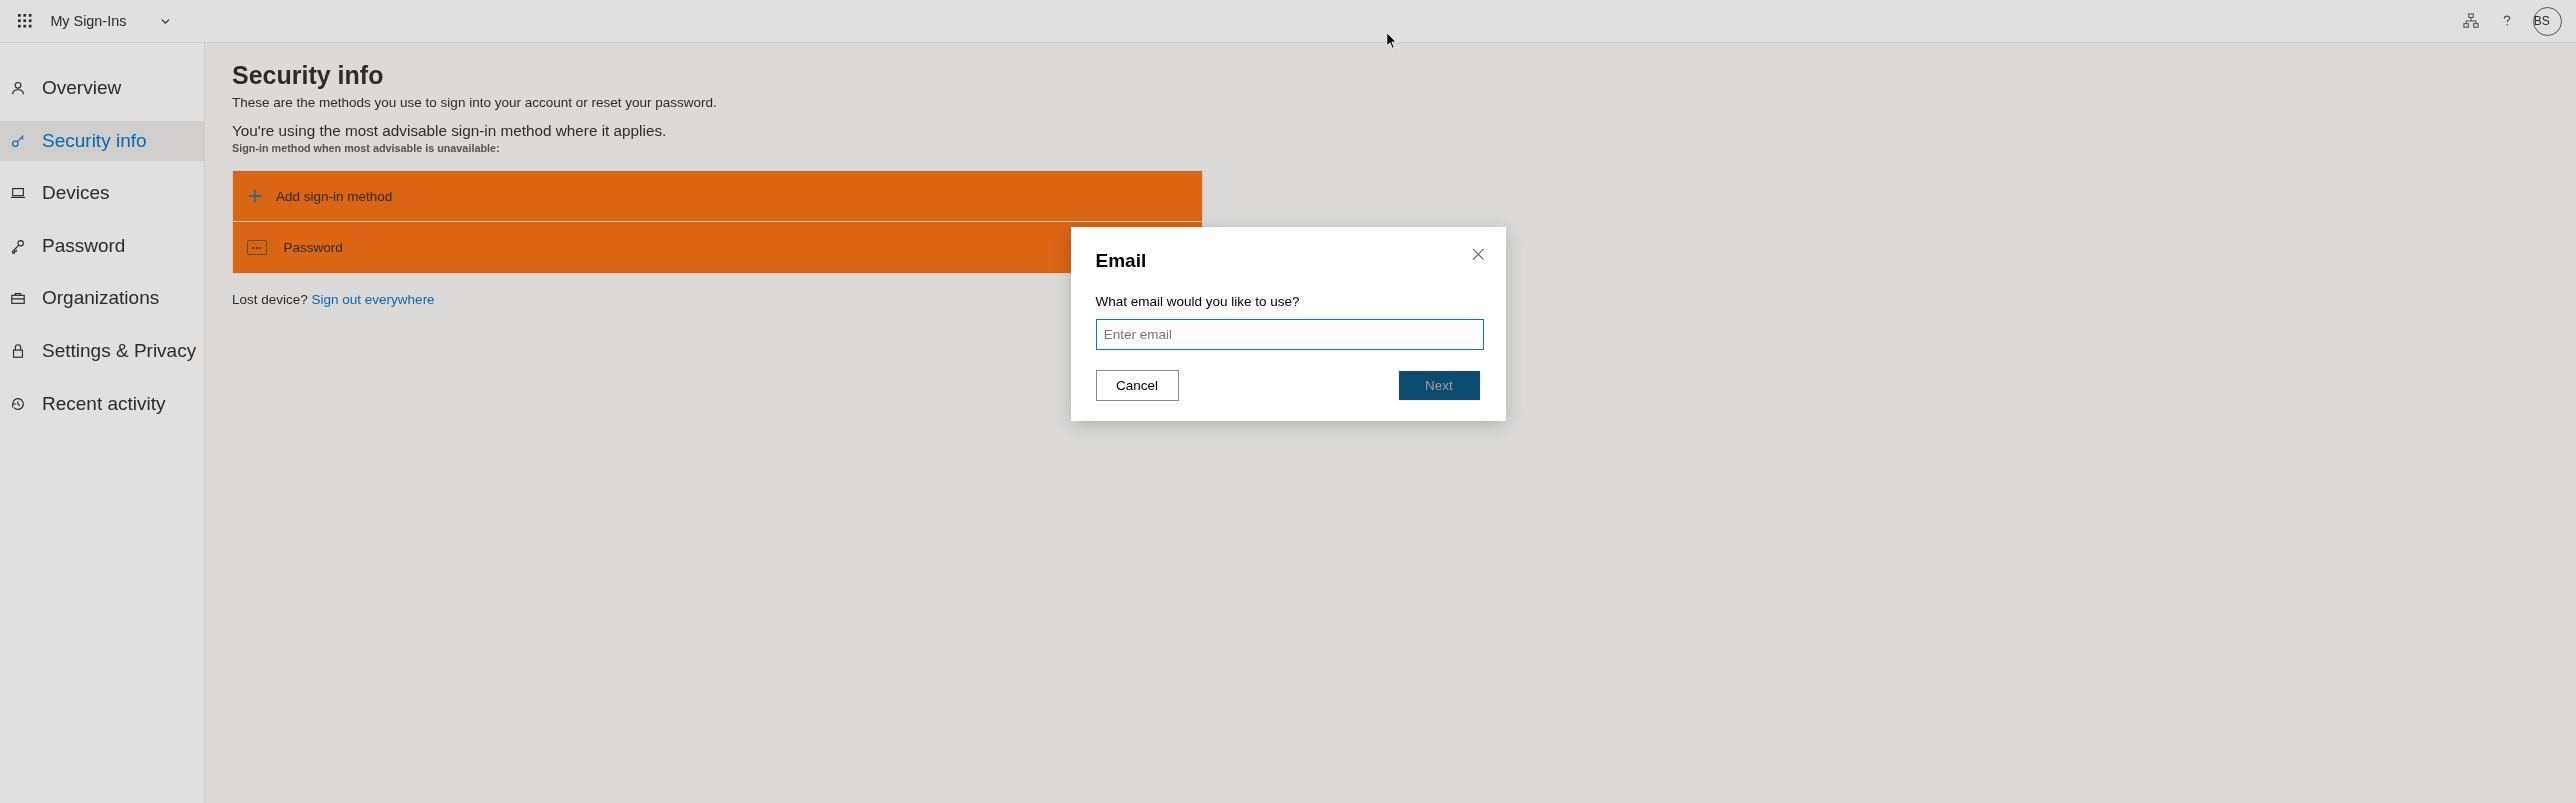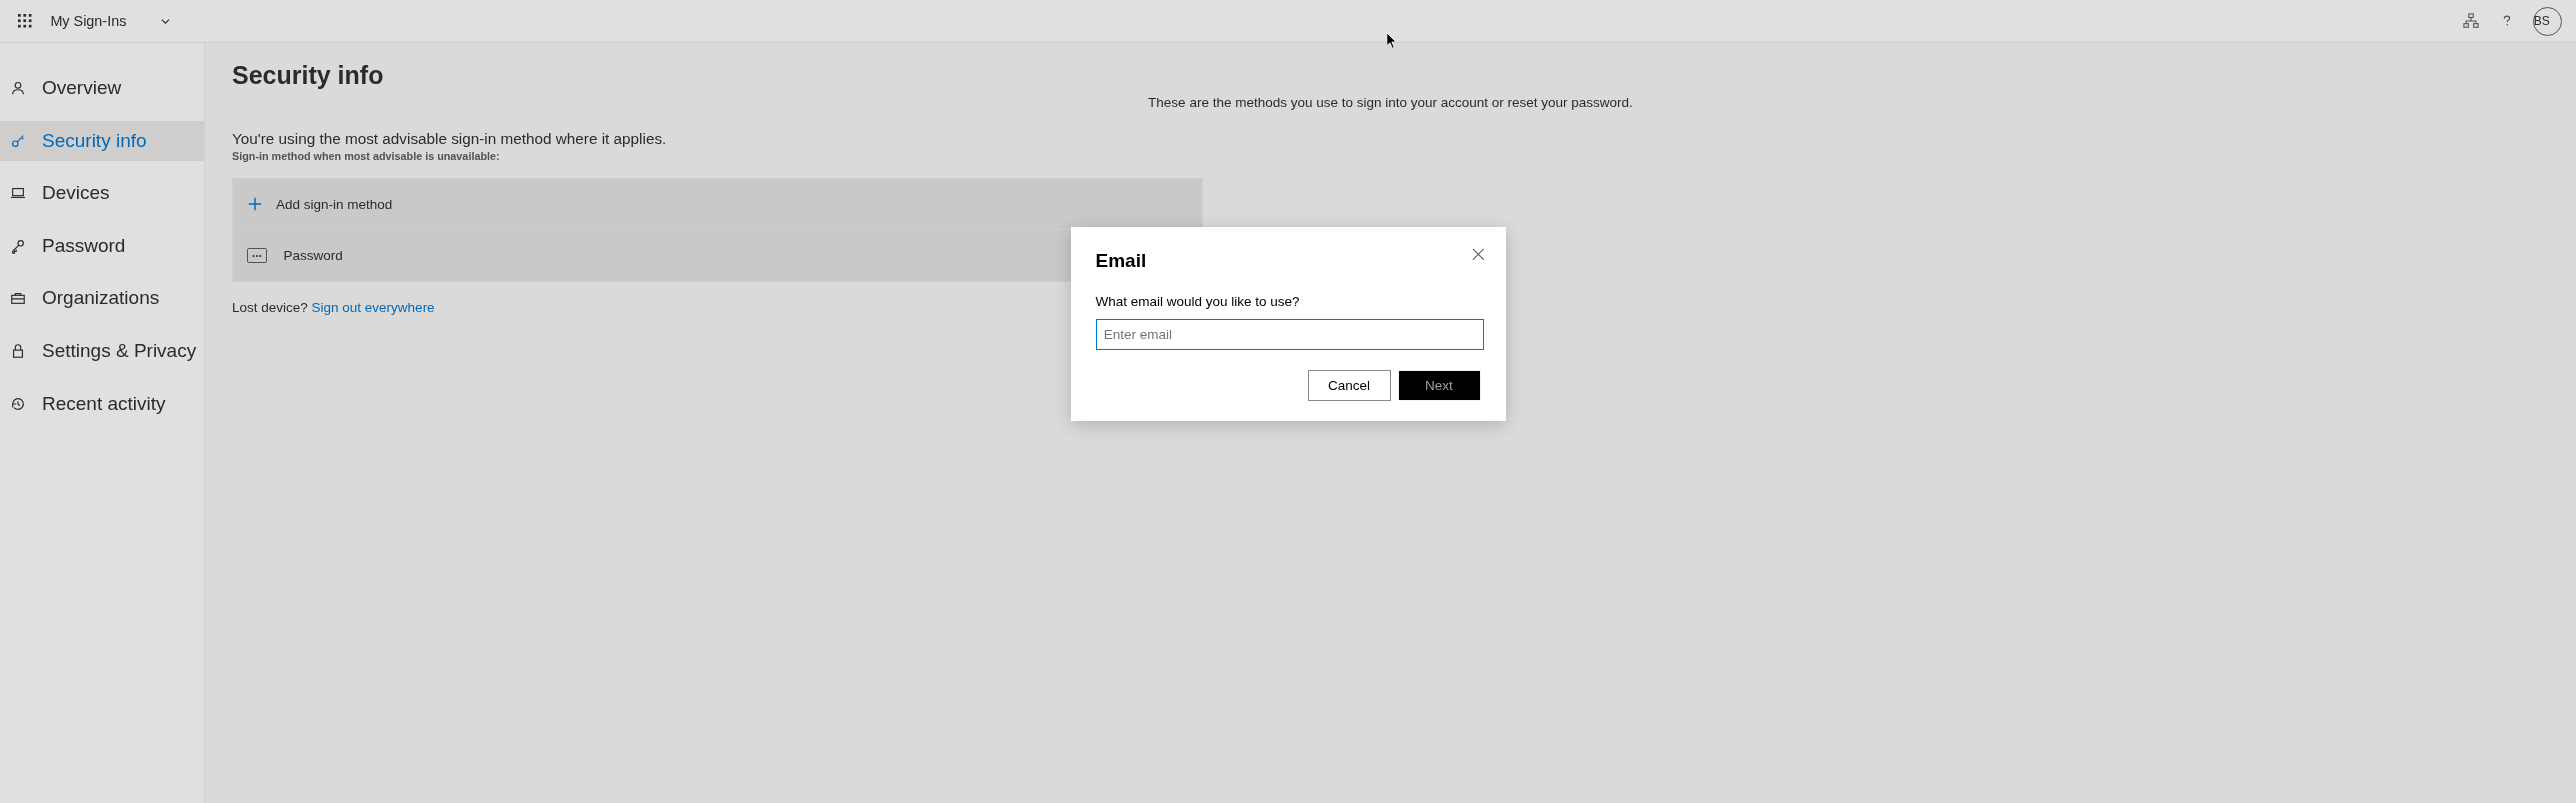--- a/index.html
+++ b/index.html
@@ -116,39 +116,38 @@
     color: #323130;
   }
   .page-title {
     font-size: 25px;
     font-weight: 600;
     margin-bottom: 5.4px;
   }
   .page-sub {
     font-size: 13.5px;
     color: #323130;
-    margin-bottom: 20px;
-    text-align: center;
+    margin-bottom: 12px;
   }
   .adv-line {
     font-size: 15.3px;
     margin-bottom: 1.8px;
   }
   .adv-sub {
     font-size: 10.8px;
     color: #605e5c;
     margin-bottom: 16px;
     font-weight: bold;
   }
   .methods {
     max-width: 971px;
   }
   .method-row {
     border: 0.9px solid #edebe9;
-    background: #e5e5e5;
+    background: #f97316;
     display: flex;
     align-items: center;
     height: 52px;
     padding: 0 14.4px;
     font-size: 13.5px;
   }
   .method-row + .method-row {
     border-top: none;
   }
   .add-row {
@@ -223,34 +222,34 @@
     width: 388px;
     height: 31px;
     border: 1.8px solid #0078d4;
     padding: 0 7.2px;
     font-size: 13.5px;
     outline: none;
   }
   .dialog .buttons {
     margin-top: 20px;
     display: flex;
-    justify-content: flex-end;
+    justify-content: space-between;
     gap: 7px;
   }
   .btn {
     height: 31px;
     min-width: 83px;
     padding: 0 16px;
     font-size: 13.5px;
     cursor: pointer;
     background: #ffffff;
     border: 0.9px solid #8a8886;
   }
   .btn.primary-disabled {
-    background: #000000;
+    background: #0c4a6e;
     border: 0.9px solid #f3f2f1;
     color: #a19f9d;
     cursor: default;
   }
   .cursor-img {
     position: fixed;
     left: 1386px;
     top: 32px;
     pointer-events: none;
     color: #000;

